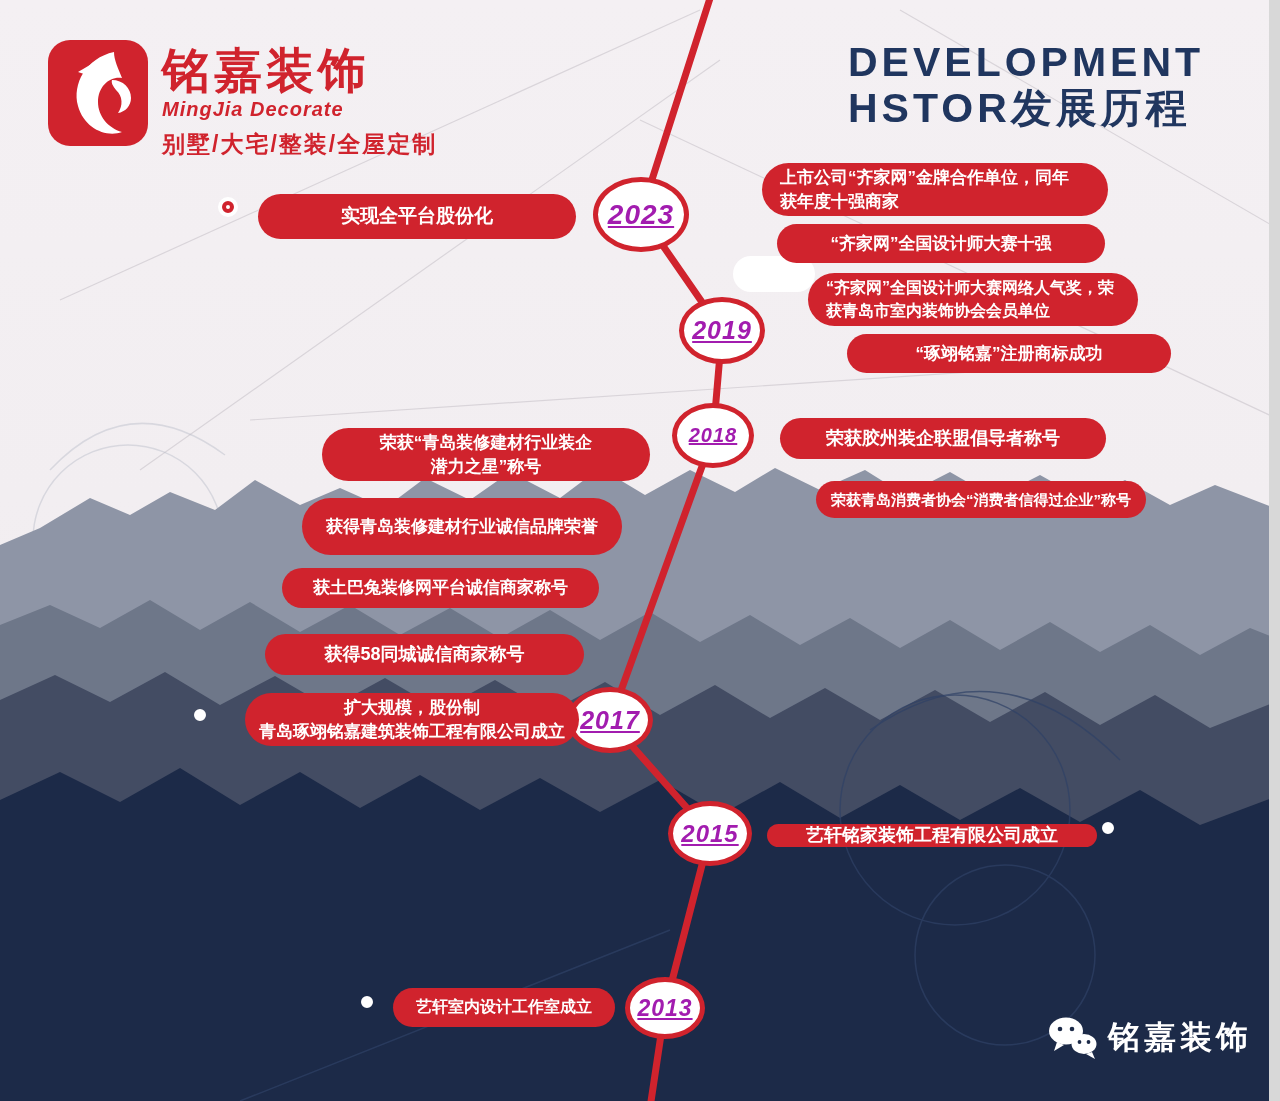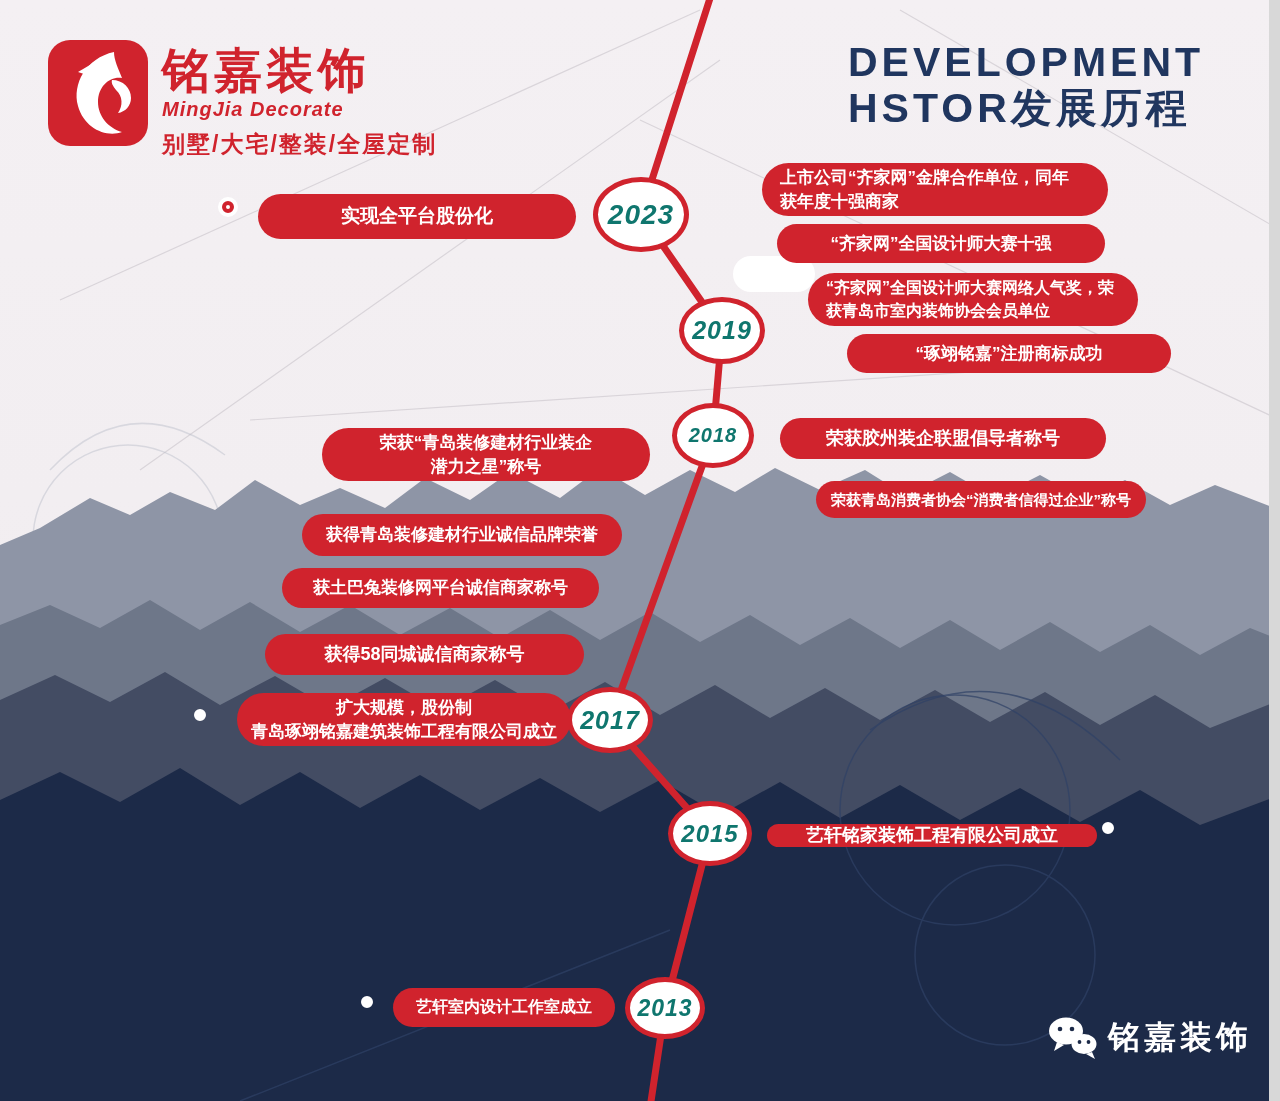--- a/index.html
+++ b/index.html
@@ -16,22 +16,22 @@
   .logo{position:absolute;left:48px;top:40px;display:flex;gap:14px;z-index:15;}
   .logo-mark{width:100px;height:106px;background:#d0232d;border-radius:22px;position:relative;flex:0 0 auto;}
   .brand-cn{font-size:48px;font-weight:bold;color:#d0232d;letter-spacing:4px;line-height:1.05;margin-top:6px;}
   .brand-en{font-size:20px;font-weight:bold;font-style:italic;color:#d0232d;letter-spacing:1px;margin-top:2px;}
   .brand-tagline{font-size:23px;font-weight:bold;color:#d0232d;letter-spacing:2px;margin-top:8px;}
   
   .title{position:absolute;left:848px;top:40px;color:#20365f;font-weight:800;
     font-size:41px;line-height:1.12;letter-spacing:4px;z-index:15;}
   
   .year{position:absolute;background:#fff;border:5px solid #d0232d;border-radius:50%;
-    display:flex;align-items:center;justify-content:center;color:#0f766e;
-    font-weight:bold;font-style:italic;z-index:25;letter-spacing:1px;}
+    display:flex;align-items:center;justify-content:center;color:#a21caf;
+    font-weight:bold;font-style:italic;z-index:25;letter-spacing:1px;text-decoration:underline;}
   
   .pill{position:absolute;background:#d0232d;color:#fff;font-weight:bold;border-radius:999px;
     display:flex;align-items:center;justify-content:center;text-align:center;
     white-space:pre-line;line-height:1.4;z-index:30;padding:0 10px;}
   .pill.align-left{justify-content:flex-start;text-align:left;padding:0 18px;}
   .decor-pill{position:absolute;background:#ffffff;border-radius:18px;z-index:24;}
   
   .dot-bullseye{position:absolute;width:12px;height:12px;background:#fff;border:4px solid #d0232d;
     border-radius:50%;box-shadow:0 0 0 4px #ffffff;z-index:30;}
   .dot-ring{position:absolute;width:10px;height:10px;border:6px solid #ffffff;background:transparent;
@@ -114,24 +114,24 @@
   <div class="pill align-left" style="left:762px;top:163px;width:346px;height:53px;font-size:17px;">上市公司“齐家网”金牌合作单位，同年
 获年度十强商家</div>
   <div class="pill" style="left:777px;top:224px;width:328px;height:39px;font-size:17px;">“齐家网”全国设计师大赛十强</div>
   <div class="pill align-left" style="left:808px;top:273px;width:330px;height:53px;font-size:16px;">“齐家网”全国设计师大赛网络人气奖，荣
 获青岛市室内装饰协会会员单位</div>
   <div class="pill" style="left:847px;top:334px;width:324px;height:39px;font-size:17px;">“琢翊铭嘉”注册商标成功</div>
   <div class="pill" style="left:322px;top:428px;width:328px;height:53px;font-size:17px;">荣获“青岛装修建材行业装企
 潜力之星”称号</div>
   <div class="pill" style="left:780px;top:418px;width:326px;height:41px;font-size:18px;">荣获胶州装企联盟倡导者称号</div>
   <div class="pill" style="left:816px;top:481px;width:330px;height:37px;font-size:15px;">荣获青岛消费者协会“消费者信得过企业”称号</div>
-  <div class="pill" style="left:302px;top:514px;width:320px;height:42px;font-size:17px;">获得青岛装修建材行业诚信品牌荣誉</div>
+  <div class="pill" style="left:302px;top:498px;width:320px;height:57px;font-size:17px;">获得青岛装修建材行业诚信品牌荣誉</div>
   <div class="pill" style="left:282px;top:568px;width:317px;height:40px;font-size:17px;">获土巴兔装修网平台诚信商家称号</div>
   <div class="pill" style="left:265px;top:634px;width:319px;height:41px;font-size:18px;">获得58同城诚信商家称号</div>
-  <div class="pill" style="left:237px;top:693px;width:334px;height:53px;font-size:17px;">扩大规模，股份制
+  <div class="pill" style="left:245px;top:693px;width:334px;height:53px;font-size:17px;">扩大规模，股份制
 青岛琢翊铭嘉建筑装饰工程有限公司成立</div>
   <div class="pill" style="left:767px;top:824px;width:330px;height:23px;font-size:18px;">艺轩铭家装饰工程有限公司成立</div>
   <div class="pill" style="left:393px;top:988px;width:222px;height:39px;font-size:16px;">艺轩室内设计工作室成立</div>
 
   <div class="dot-bullseye" style="left:222px;top:201px;"></div>
   <div class="dot-ring" style="left:194px;top:709px;"></div>
   <div class="dot-ring" style="left:1102px;top:822px;"></div>
   <div class="dot-ring" style="left:361px;top:996px;"></div>
 
   <div class="footer">

